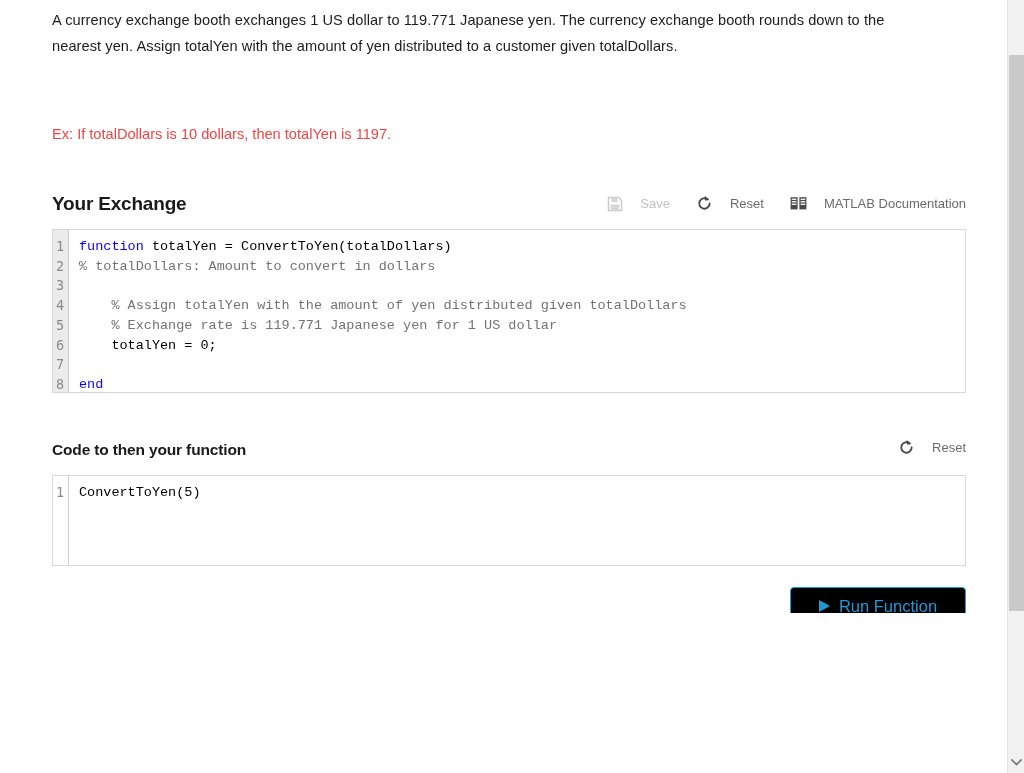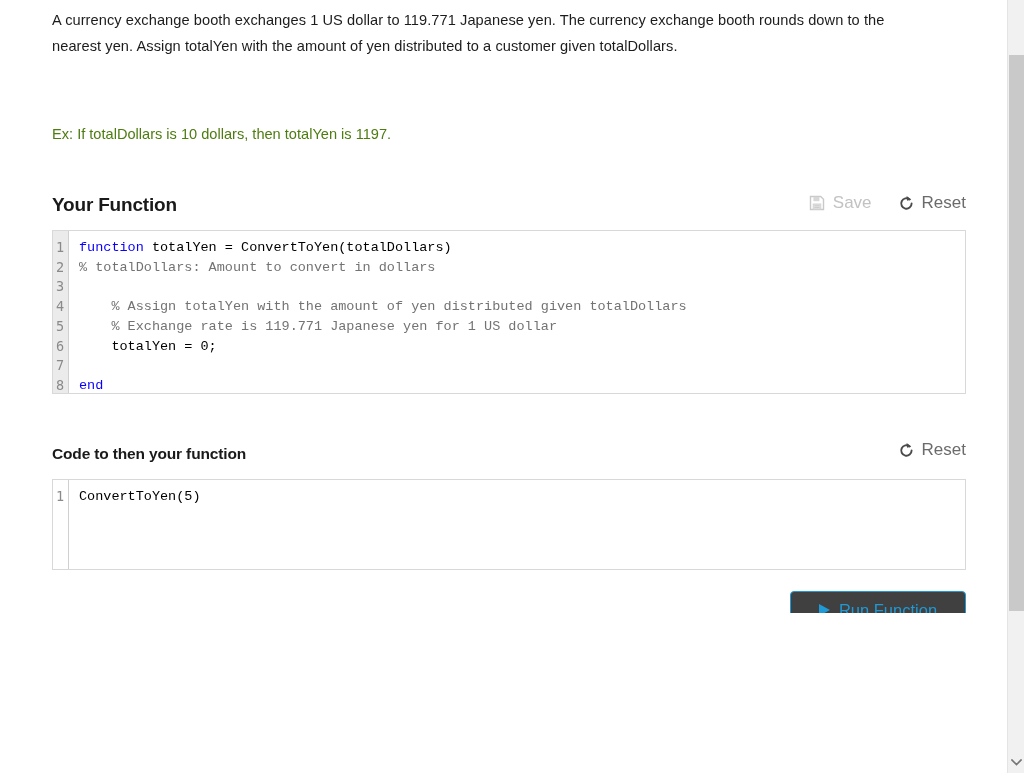--- a/index.html
+++ b/index.html
@@ -36,21 +36,21 @@
     line-height: 26px;
     color: #1c1c1c;
     width: 878px;
     margin: 0;
     padding-top: 7px;
     letter-spacing: .005em;
   }
   .prompt-ex {
     font-size: 14.6px;
     line-height: 26px;
-    color: #4d7c0f;
+    color: #ef4444;
     margin: 0;
     padding-top: 62px;
   }
 
   
   .section-row {
     display: flex;
     align-items: flex-end;
     justify-content: space-between;
     margin-top: 46px;
@@ -67,22 +67,22 @@
   }
   .tools {
     display: flex;
     align-items: center;
     gap: 26px;
     padding-bottom: 3px;
   }
   .tool {
     display: flex;
     align-items: center;
-    gap: 7px;
-    font-size: 17px;
+    gap: 17px;
+    font-size: 13px;
     color: #6b6b6b;
     cursor: pointer;
     white-space: nowrap;
   }
   .tool.disabled {
     color: #c2c2c2;
     cursor: default;
   }
   .tool .ic {
     display: inline-flex;
@@ -147,21 +147,21 @@
   }
   .run-btn {
     display: inline-flex;
     align-items: center;
     justify-content: center;
     gap: 9px;
     width: 176px;
     height: 38px;
     border: 1px solid #1f9ad6;
     border-radius: 4px;
-    background: #404040;
+    background: #000000;
     color: #1f9ad6;
     font-size: 16.5px;
     cursor: pointer;
     box-sizing: border-box;
   }
   .play {
     width: 0; height: 0;
     border-left: 11px solid #1f9ad6;
     border-top: 6.5px solid transparent;
     border-bottom: 6.5px solid transparent;
@@ -241,21 +241,21 @@
 </head>
 <body>
 
 <div id="page">
   <div class="inner">
 
     <p class="prompt">A currency exchange booth exchanges 1 US dollar to 119.771 Japanese yen. The currency exchange booth rounds down to the nearest yen. Assign totalYen with the amount of yen distributed to a customer given totalDollars.</p>
     <p class="prompt-ex">Ex: If totalDollars is 10 dollars, then totalYen is 1197.</p>
 
     <div class="section-row">
-      <div class="section-title">Your Function</div>
+      <div class="section-title">Your Exchange</div>
       <div class="tools">
 
         <div class="tool disabled">
           <span class="ic">
             <svg width="16" height="16" viewBox="0 0 16 16">
               <path d="M1.5 1.5h10.2L14.5 4.3V14.5H1.5z" fill="#ffffff" stroke="#c9c9c9" stroke-width="1.4"></path>
               <rect x="4.4" y="1.8" width="6" height="4.4" fill="#d7d7d7"></rect>
               <rect x="4.2" y="9" width="7.6" height="5.2" fill="#e4e4e4" stroke="#cfcfcf" stroke-width=".9"></rect>
               <rect x="5.4" y="10.3" width="5.2" height="1" fill="#c9c9c9"></rect>
               <rect x="5.4" y="12.1" width="5.2" height="1" fill="#c9c9c9"></rect>
@@ -267,20 +267,35 @@
         <div class="tool">
           <span class="ic">
             <svg width="17" height="17" viewBox="0 0 17 17">
               <path d="M13.6 8.5a5.2 5.2 0 1 1-1.95-4.05" fill="none" stroke="#4a4a4a" stroke-width="1.9" stroke-linecap="round"></path>
               <path d="M8.6 1.1 L13.2 4.6 L9.1 5.7 Z" fill="#4a4a4a"></path>
             </svg>
           </span>
           <span>Reset</span>
         </div>
 
+        <div class="tool">
+          <span class="ic">
+            <svg width="17" height="15" viewBox="0 0 17 15">
+              <rect x="0.6" y="1.2" width="7" height="12.2" fill="#4a4a4a"></rect>
+              <rect x="9.4" y="1.2" width="7" height="12.2" fill="#4a4a4a"></rect>
+              <rect x="1.8" y="2.6" width="4.6" height="1.3" fill="#ffffff"></rect>
+              <rect x="1.8" y="5.1" width="4.6" height="1.3" fill="#ffffff"></rect>
+              <rect x="1.8" y="7.6" width="4.6" height="1.3" fill="#ffffff"></rect>
+              <rect x="10.6" y="2.6" width="4.6" height="1.3" fill="#ffffff"></rect>
+              <rect x="10.6" y="5.1" width="4.6" height="1.3" fill="#ffffff"></rect>
+              <rect x="10.6" y="7.6" width="4.6" height="1.3" fill="#ffffff"></rect>
+            </svg>
+          </span>
+          <span>MATLAB Documentation</span>
+        </div>
 
       </div>
     </div>
 
     <div class="editor main">
       <div class="gutter">
           <div class="ln">1</div>
           <div class="ln">2</div>
           <div class="ln">3</div>
           <div class="ln">4</div>

